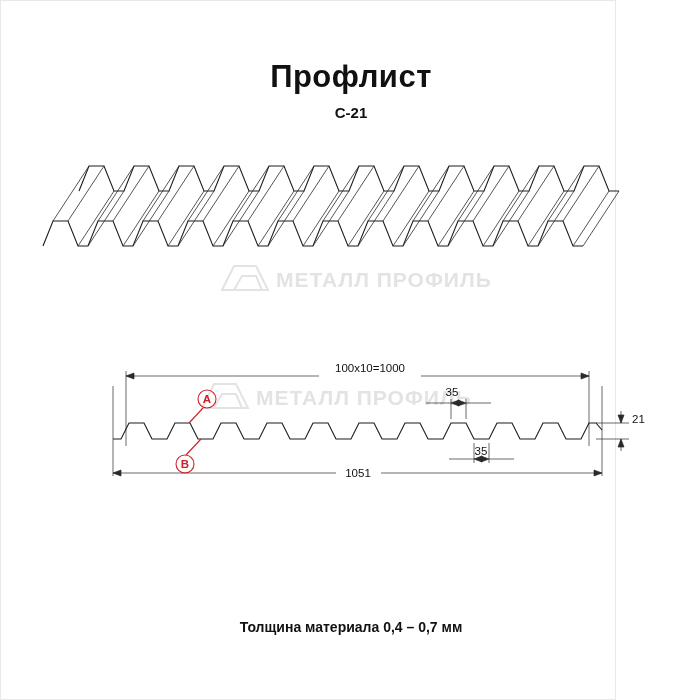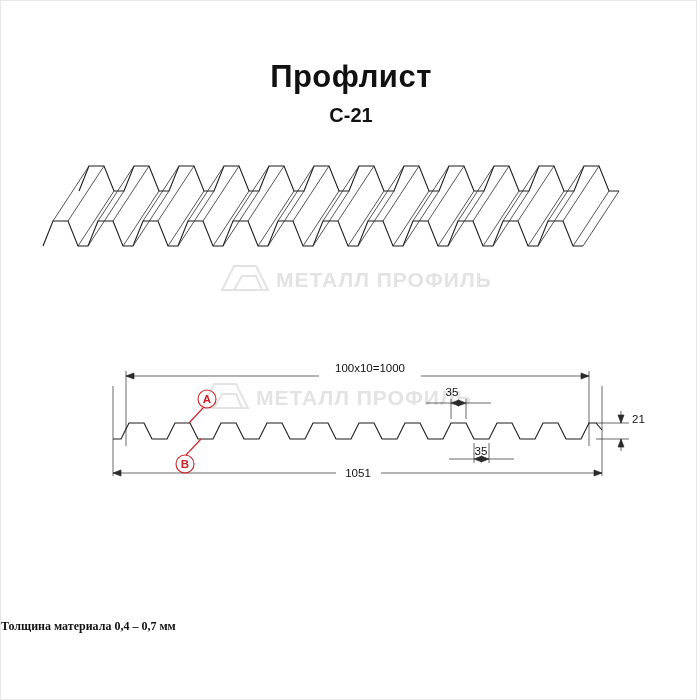--- a/index.html
+++ b/index.html
@@ -10,21 +10,21 @@
     width: 700px;
     height: 700px;
     background: #ffffff;
     font-family: "Liberation Sans", sans-serif;
     color: #1a1a1a;
     overflow: hidden;
     position: relative;
   }
   .page {
     position: relative;
-    width: 697px;
+    width: 616px;
     height: 700px;
     box-sizing: border-box;
     border: 1px solid #e8e8e8;
   }
   .title {
     position: absolute;
     top: 58px;
     left: 0;
     width: 700px;
     text-align: center;
@@ -32,21 +32,21 @@
     font-weight: bold;
     letter-spacing: 0.5px;
     color: #111111;
   }
   .subtitle {
     position: absolute;
     top: 103px;
     left: 0;
     width: 700px;
     text-align: center;
-    font-size: 20px;
+    font-size: 15px;
     font-weight: bold;
     color: #111111;
   }
   .hero {
     position: absolute;
     top: 140px;
     left: 70px;
     width: 560px;
     height: 170px;
   }
@@ -71,25 +71,24 @@
     top: 350px;
     left: 80px;
     width: 580px;
     height: 160px;
   }
   .footer {
     position: absolute;
     top: 618px;
     left: 0;
     width: 700px;
-    text-align: left;
-    font-size: 12px;
+    text-align: center;
+    font-size: 14px;
     font-weight: bold;
     color: #111111;
-    font-family: Liberation Serif, serif;
   }
   svg { display: block; overflow: visible; }
   .ln { fill: none; stroke: #1d1d1d; stroke-width: 1.1; }
   .ln-thin { fill: none; stroke: #2a2a2a; stroke-width: 0.8; }
   .ln-dim { fill: none; stroke: #2a2a2a; stroke-width: 0.7; }
   .ln-red { fill: none; stroke: #cc2127; stroke-width: 1.1; }
   .txt {
     font-family: "Liberation Sans", sans-serif;
     font-size: 11.5px;
     fill: #111111;

